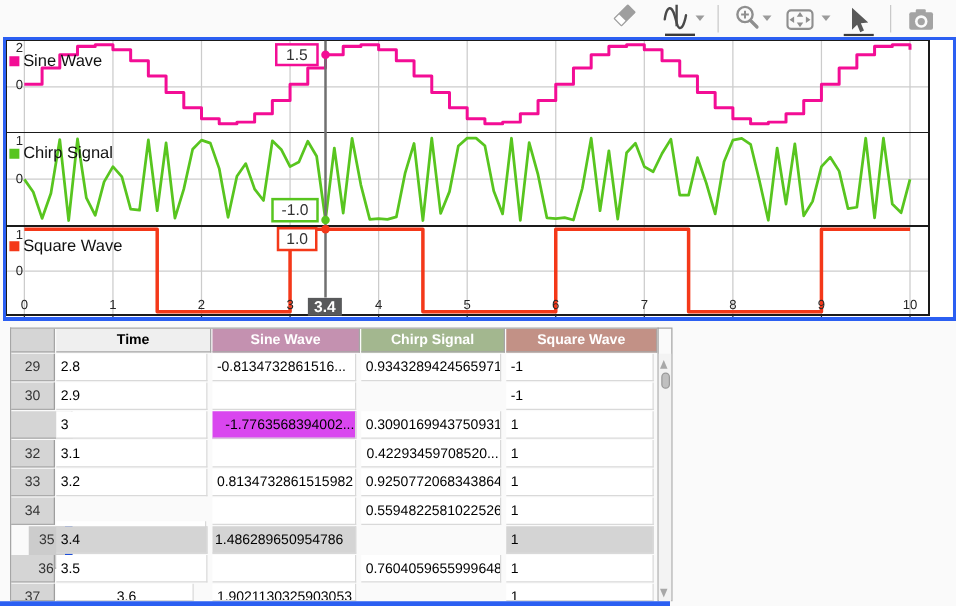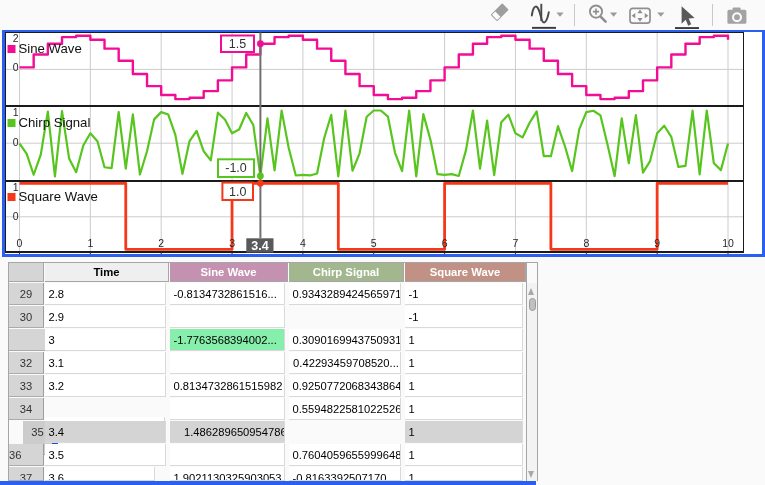--- a/index.html
+++ b/index.html
@@ -135,51 +135,50 @@
     <div class="cell" style="left:45px;top:283px;height:22px;line-height:22px;background:#fff;border-right:1px solid #d9d9d9;border-bottom:1px solid #d9d9d9;text-align:left;padding-left:3.5px;width:120.5px;">2.8</div>
     <div class="cell" style="left:170px;top:283px;height:22px;line-height:22px;background:#fff;border-right:1px solid #d9d9d9;border-bottom:1px solid #d9d9d9;text-align:left;padding-left:3.5px;width:114.5px;">-0.8134732861516...</div>
     <div class="cell" style="left:289px;top:283px;height:22px;line-height:22px;background:#fff;border-right:1px solid #d9d9d9;border-bottom:1px solid #d9d9d9;text-align:left;padding-left:3.5px;width:111.5px;">0.9343289424565971</div>
     <div class="cell" style="left:405px;top:283px;height:22px;line-height:22px;background:#fff;border-right:1px solid #d9d9d9;border-bottom:1px solid #d9d9d9;text-align:left;padding-left:3.5px;width:117.5px;">-1</div>
     <div class="cell" style="left:9px;top:306px;height:22px;line-height:22px;background:#d5d5d5;border-right:1px solid #9e9e9e;border-bottom:1px solid #ababab;text-align:center;color:#333;width:35px;">30</div>
     <div class="cell" style="left:45px;top:306px;height:22px;line-height:22px;background:#fff;border-right:1px solid #d9d9d9;border-bottom:1px solid #d9d9d9;text-align:left;padding-left:3.5px;width:120.5px;">2.9</div>
     <div class="cell" style="left:170px;top:306px;height:22px;line-height:22px;background:#fff;border-right:1px solid #d9d9d9;border-bottom:1px solid #d9d9d9;text-align:left;padding-left:3.5px;width:114.5px;"></div>
     <div class="cell" style="left:405px;top:306px;height:22px;line-height:22px;background:#fff;border-right:1px solid #d9d9d9;border-bottom:1px solid #d9d9d9;text-align:left;padding-left:3.5px;width:117.5px;">-1</div>
     <div class="cell" style="left:9px;top:329px;height:22px;line-height:22px;background:#d5d5d5;border-right:1px solid #9e9e9e;border-bottom:1px solid #ababab;text-align:center;color:#333;width:35px;padding-left:48px;">31</div>
     <div class="cell" style="left:45px;top:329px;height:22px;line-height:22px;background:#fff;border-right:1px solid #d9d9d9;border-bottom:1px solid #d9d9d9;text-align:left;padding-left:3.5px;width:120.5px;">3</div>
-    <div class="cell" style="left:170px;top:329px;height:22px;line-height:22px;background:#86efac;border-right:1px solid #d9d9d9;border-bottom:1px solid #d9d9d9;text-align:left;padding-left:3.5px;width:114.5px;">-1.7763568394002...</div>
+    <div class="cell" style="left:170px;top:329px;height:22px;line-height:22px;background:#d946ef;border-right:1px solid #d9d9d9;border-bottom:1px solid #d9d9d9;text-align:right;padding-left:3.5px;width:114.5px;">-1.7763568394002...</div>
     <div class="cell" style="left:289px;top:329px;height:22px;line-height:22px;background:#fff;border-right:1px solid #d9d9d9;border-bottom:1px solid #d9d9d9;text-align:left;padding-left:3.5px;width:111.5px;">0.3090169943750931</div>
     <div class="cell" style="left:405px;top:329px;height:22px;line-height:22px;background:#fff;border-right:1px solid #d9d9d9;border-bottom:1px solid #d9d9d9;text-align:left;padding-left:3.5px;width:117.5px;">1</div>
     <div class="cell" style="left:9px;top:352px;height:22px;line-height:22px;background:#d5d5d5;border-right:1px solid #9e9e9e;border-bottom:1px solid #ababab;text-align:center;color:#333;width:35px;">32</div>
     <div class="cell" style="left:45px;top:352px;height:22px;line-height:22px;background:#fff;border-right:1px solid #d9d9d9;border-bottom:1px solid #d9d9d9;text-align:left;padding-left:3.5px;width:120.5px;">3.1</div>
     <div class="cell" style="left:170px;top:352px;height:22px;line-height:22px;background:#fff;border-right:1px solid #d9d9d9;border-bottom:1px solid #d9d9d9;text-align:left;padding-left:3.5px;width:114.5px;"></div>
     <div class="cell" style="left:289px;top:352px;height:22px;line-height:22px;background:#fff;border-right:1px solid #d9d9d9;border-bottom:1px solid #d9d9d9;text-align:center;padding-left:3.5px;width:111.5px;">0.42293459708520...</div>
     <div class="cell" style="left:405px;top:352px;height:22px;line-height:22px;background:#fff;border-right:1px solid #d9d9d9;border-bottom:1px solid #d9d9d9;text-align:left;padding-left:3.5px;width:117.5px;">1</div>
     <div class="cell" style="left:9px;top:375px;height:22px;line-height:22px;background:#d5d5d5;border-right:1px solid #9e9e9e;border-bottom:1px solid #ababab;text-align:center;color:#333;width:35px;">33</div>
     <div class="cell" style="left:45px;top:375px;height:22px;line-height:22px;background:#fff;border-right:1px solid #d9d9d9;border-bottom:1px solid #d9d9d9;text-align:left;padding-left:3.5px;width:120.5px;">3.2</div>
     <div class="cell" style="left:170px;top:375px;height:22px;line-height:22px;background:#fff;border-right:1px solid #d9d9d9;border-bottom:1px solid #d9d9d9;text-align:left;padding-left:3.5px;width:114.5px;">0.8134732861515982</div>
     <div class="cell" style="left:289px;top:375px;height:22px;line-height:22px;background:#fff;border-right:1px solid #d9d9d9;border-bottom:1px solid #d9d9d9;text-align:left;padding-left:3.5px;width:111.5px;">0.9250772068343864</div>
     <div class="cell" style="left:405px;top:375px;height:22px;line-height:22px;background:#fff;border-right:1px solid #d9d9d9;border-bottom:1px solid #d9d9d9;text-align:left;padding-left:3.5px;width:117.5px;">1</div>
     <div class="cell" style="left:9px;top:398px;height:22px;line-height:22px;background:#d5d5d5;border-right:1px solid #9e9e9e;border-bottom:1px solid #ababab;text-align:center;color:#333;width:35px;">34</div>
     <div class="cell" style="left:45px;top:398px;height:22px;line-height:22px;background:#fff;border-right:1px solid #d9d9d9;border-bottom:1px solid #d9d9d9;text-align:left;padding-left:0;width:120px;margin-top:19px;">3.3</div>
     <div class="cell" style="left:170px;top:398px;height:22px;line-height:22px;background:#fff;border-right:1px solid #d9d9d9;border-bottom:1px solid #d9d9d9;text-align:left;padding-left:3.5px;width:114.5px;"></div>
     <div class="cell" style="left:289px;top:398px;height:22px;line-height:22px;background:#fff;border-right:1px solid #d9d9d9;border-bottom:1px solid #d9d9d9;text-align:center;padding-left:3.5px;width:111.5px;">0.5594822581022526</div>
     <div class="cell" style="left:405px;top:398px;height:22px;line-height:22px;background:#fff;border-right:1px solid #d9d9d9;border-bottom:1px solid #d9d9d9;text-align:left;padding-left:3.5px;width:117.5px;">1</div>
     <div class="cell" style="left:23px;top:421px;height:34px;line-height:22px;background:#cccccc;border-right:6px solid #1d4ed8;border-bottom:1px solid #ababab;text-align:center;color:#333;width:35px;">35</div>
     <div class="cell" style="left:45px;top:421px;height:22px;line-height:22px;background:#d4d4d4;border-right:1px solid #d9d9d9;border-bottom:1px solid #d9d9d9;text-align:left;padding-left:3.5px;width:120.5px;">3.4</div>
-    <div class="cell" style="left:170px;top:421px;height:22px;line-height:22px;background:#d4d4d4;border-right:1px solid #d9d9d9;border-bottom:1px solid #d9d9d9;text-align:left;padding-left:14px;width:114.5px;">1.486289650954786</div>
+    <div class="cell" style="left:170px;top:421px;height:22px;line-height:22px;background:#d4d4d4;border-right:1px solid #d9d9d9;border-bottom:1px solid #d9d9d9;text-align:left;padding-left:2px;width:114.5px;">1.486289650954786</div>
     <div class="cell" style="left:405px;top:421px;height:22px;line-height:22px;background:#d4d4d4;border-right:1px solid #d9d9d9;border-bottom:1px solid #d9d9d9;text-align:left;padding-left:3.5px;width:117.5px;">1</div>
-    <div class="cell" style="left:9px;top:444px;height:22px;line-height:22px;background:#d5d5d5;border-right:1px solid #9e9e9e;border-bottom:1px solid #ababab;text-align:left;color:#333;width:35px;">36</div>
+    <div class="cell" style="left:9px;top:444px;height:22px;line-height:22px;background:#d5d5d5;border-right:1px solid #9e9e9e;border-bottom:1px solid #ababab;text-align:right;color:#333;width:35px;">36</div>
     <div class="cell" style="left:45px;top:444px;height:22px;line-height:22px;background:#fff;border-right:1px solid #d9d9d9;border-bottom:1px solid #d9d9d9;text-align:left;padding-left:3.5px;width:120.5px;">3.5</div>
     <div class="cell" style="left:170px;top:444px;height:22px;line-height:22px;background:#fff;border-right:1px solid #d9d9d9;border-bottom:1px solid #d9d9d9;text-align:left;padding-left:3.5px;width:114.5px;"></div>
     <div class="cell" style="left:289px;top:444px;height:22px;line-height:22px;background:#fff;border-right:1px solid #d9d9d9;border-bottom:1px solid #d9d9d9;text-align:left;padding-left:3.5px;width:111.5px;">0.7604059655999648</div>
     <div class="cell" style="left:405px;top:444px;height:22px;line-height:22px;background:#fff;border-right:1px solid #d9d9d9;border-bottom:1px solid #d9d9d9;text-align:left;padding-left:3.5px;width:117.5px;">1</div>
     <div class="cell" style="left:9px;top:467px;height:14px;line-height:22px;background:#d5d5d5;border-right:1px solid #9e9e9e;border-bottom:1px solid #ababab;text-align:center;color:#333;width:35px;">37</div>
-    <div class="cell" style="left:45px;top:467px;height:14px;line-height:22px;background:#fff;border-right:1px solid #d9d9d9;border-bottom:1px solid #d9d9d9;text-align:left;padding-left:3.5px;width:110px;">3.6</div>
+    <div class="cell" style="left:45px;top:467px;height:14px;line-height:22px;background:#fff;border-right:1px solid #d9d9d9;border-bottom:1px solid #d9d9d9;text-align:center;padding-left:3.5px;width:110px;">3.6</div>
     <div class="cell" style="left:170px;top:467px;height:14px;line-height:22px;background:#fff;border-right:1px solid #d9d9d9;border-bottom:1px solid #d9d9d9;text-align:left;padding-left:3.5px;width:114.5px;">1.9021130325903053</div>
-    <div class="cell" style="left:289px;top:467px;height:14px;line-height:22px;background:#fff;border-right:1px solid #d9d9d9;border-bottom:1px solid #d9d9d9;text-align:left;padding-left:3.5px;width:111.5px;">-0.8163392507170...</div>
     <div class="cell" style="left:405px;top:467px;height:14px;line-height:22px;background:#fff;border-right:1px solid #d9d9d9;border-bottom:1px solid #d9d9d9;text-align:left;padding-left:3.5px;width:117.5px;">1</div>
 <div class="sbar">
       <div class="tr1"></div>
       <div class="up"></div>
       <div class="th"></div>
       <div class="dn"></div>
     </div>
 <div id="bluebar"></div>
 </div>
 </body></html>

